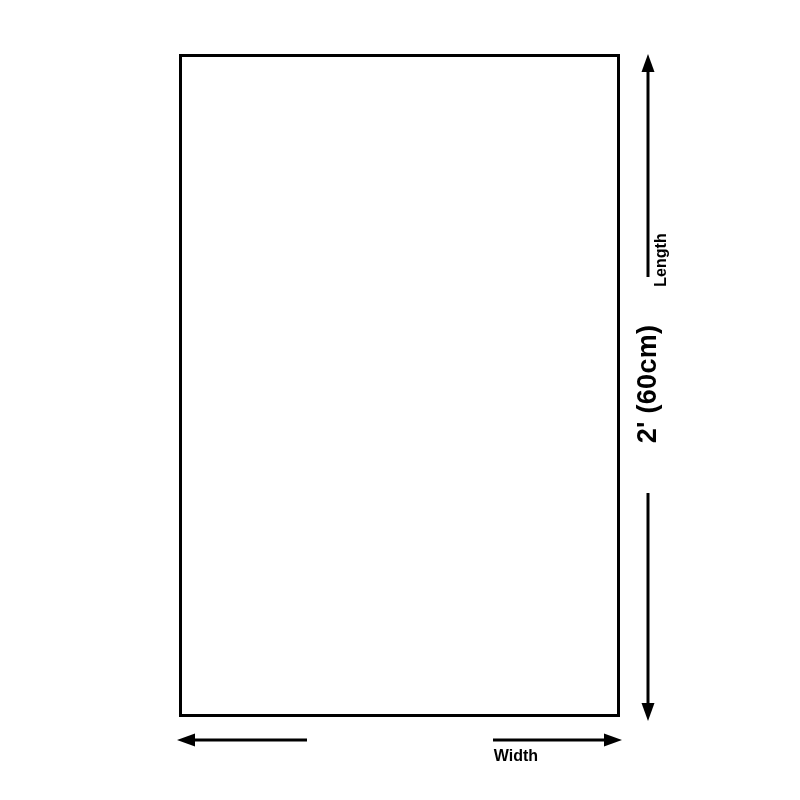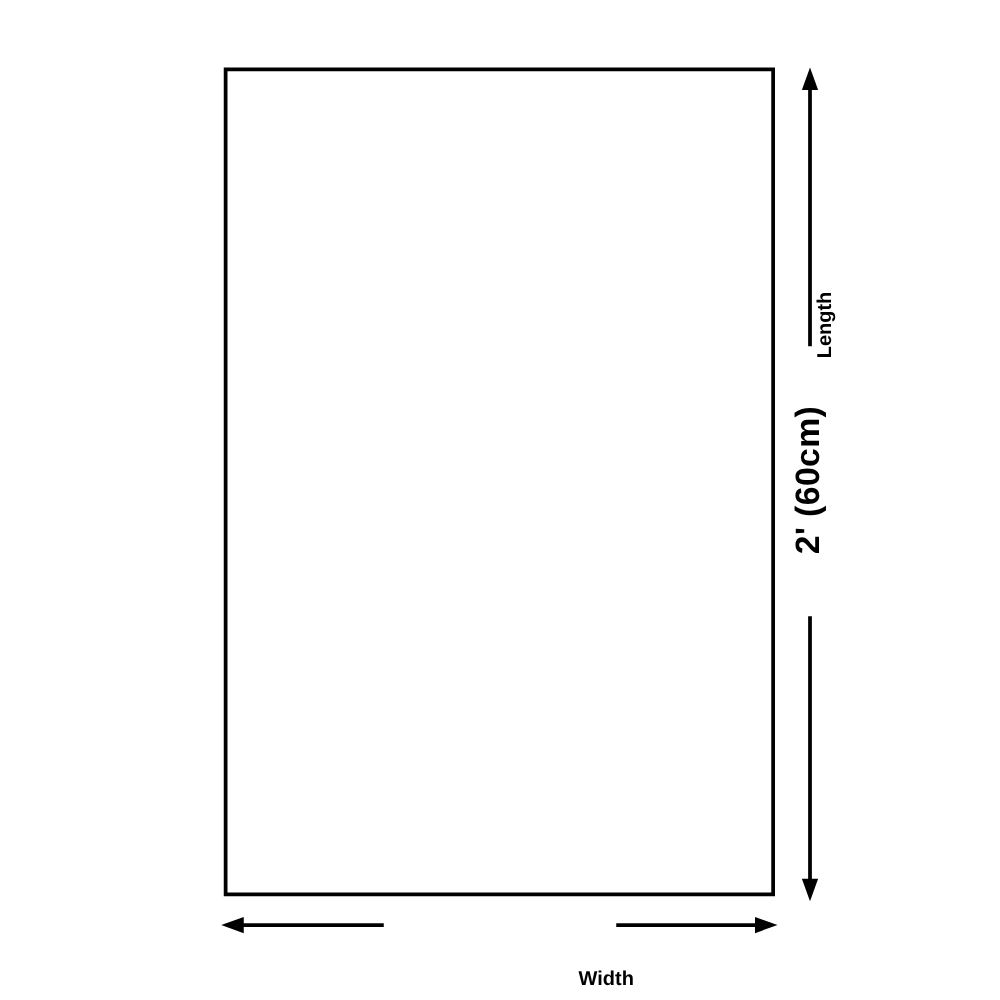--- a/index.html
+++ b/index.html
@@ -78,19 +78,19 @@
     </g>
     <g>
       <line x1="191" y1="740" x2="307" y2="740"></line>
       <polygon points="177,740 195,733.5 195,746.5"></polygon>
       <line x1="493" y1="740" x2="608" y2="740"></line>
       <polygon points="622,740 604,733.5 604,746.5"></polygon>
     </g>
   </svg>
 
 
-  <div class="dim-text small horiz" style="left:485px; top:756px;margin-top:28px;">Width</div>
+  <div class="dim-text small horiz" style="left:516px; top:756px;">Width</div>
 
   <div class="dim-text big vert" style="left:647px; top:384px;">2' (60cm)</div>
 
   <div class="dim-text small vert" style="left:661px; top:260px;">Length</div>
 
 </div>
 
 </body></html>

